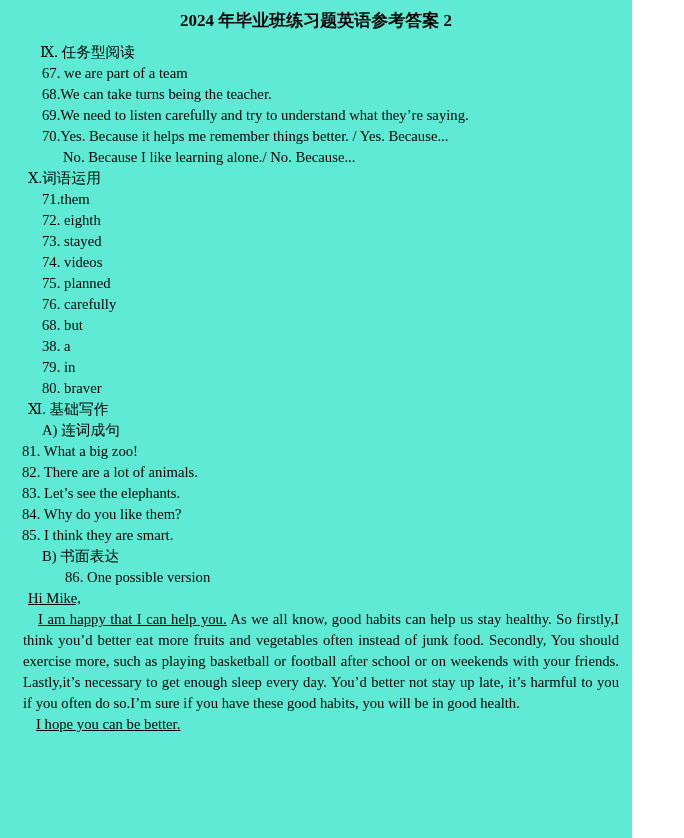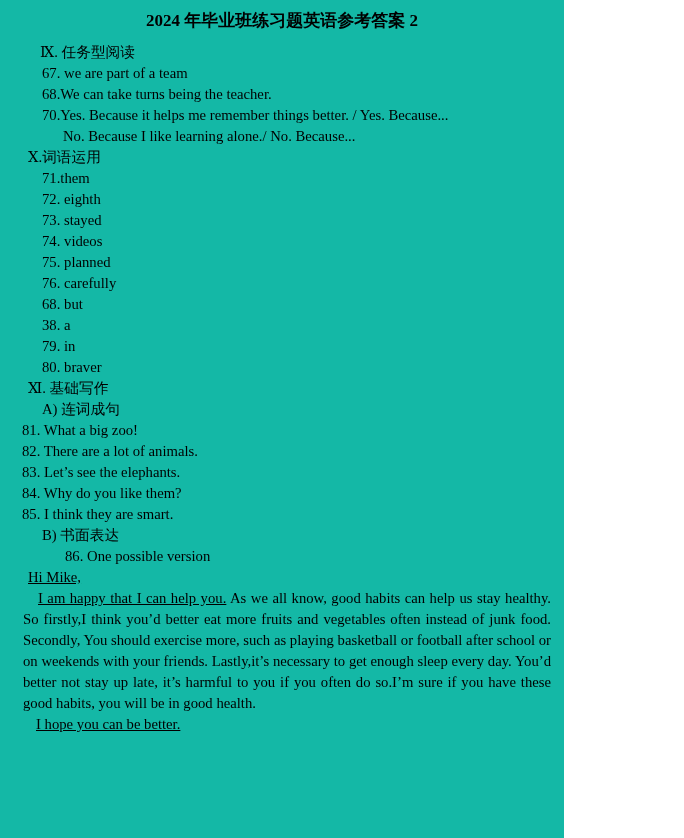--- a/index.html
+++ b/index.html
@@ -1,20 +1,20 @@
 <!DOCTYPE html>
 <html><head>
 <meta charset="utf-8">
 <style>
   html, body { margin: 0; padding: 0; background: #ffffff; }
   .page {
     position: relative;
-    width: 564px;
+    width: 632px;
     height: 838px;
-    background: #14b8a6;
+    background: #5eead4;
     color: #000000;
     font-family: "Liberation Serif", "DejaVu Serif", "DejaVu Sans", serif;
     font-size: 14.7px;
     line-height: 21px;
     overflow: hidden;
   }
   .doc-title {
     padding-top: 10px;
     text-align: center;
     font-weight: bold;
@@ -46,20 +46,21 @@
 </head>
 <body>
 
 <div class="page">
 
   <div class="doc-title">2024 年毕业班练习题英语参考答案 2</div>
 
   <div class="h-ix">Ⅸ. 任务型阅读</div>
   <div class="ans">67. we are part of a team</div>
   <div class="ans">68.We can take turns being the teacher.</div>
+  <div class="ans">69.We need to listen carefully and try to understand what they’re saying.</div>
   <div class="ans">70.Yes. Because it helps me remember things better. / Yes. Because...</div>
   <div class="ans-sub">No. Because I like learning alone./ No. Because...</div>
 
   <div class="h-sec">Ⅹ.词语运用</div>
   <div class="word-row">
     <span class="c1">71.them</span>
     <span class="c2">72. eighth</span>
     <span class="c3">73. stayed</span>
     <span class="c4">74. videos</span>
     <span class="c5">75. planned</span>

